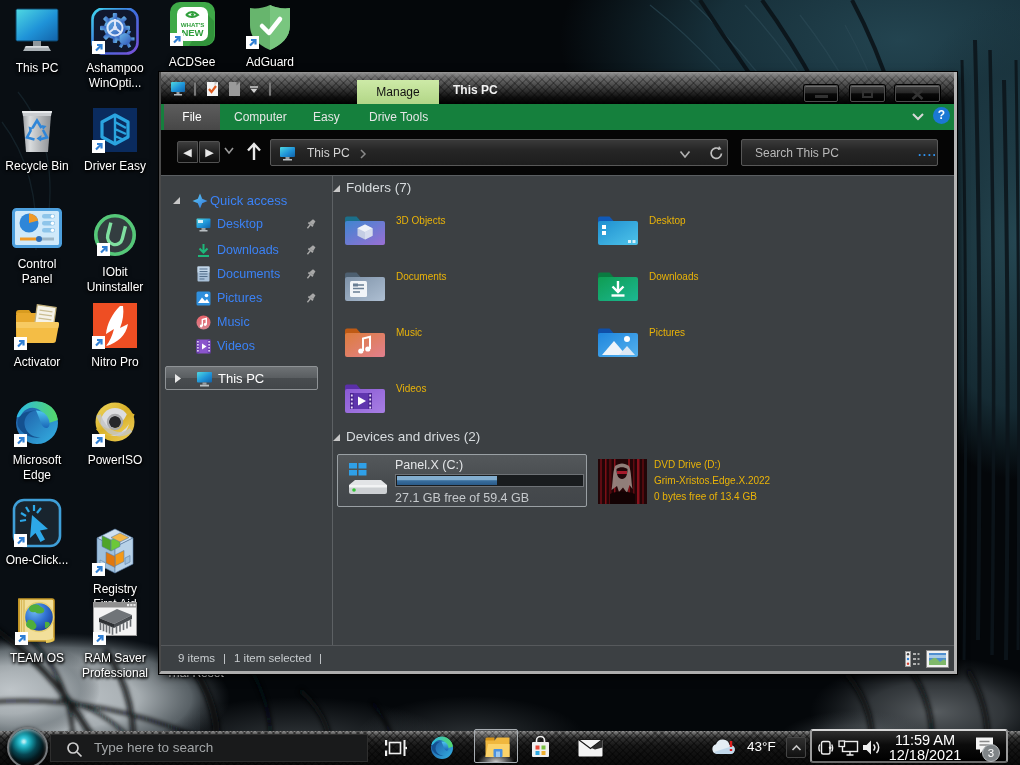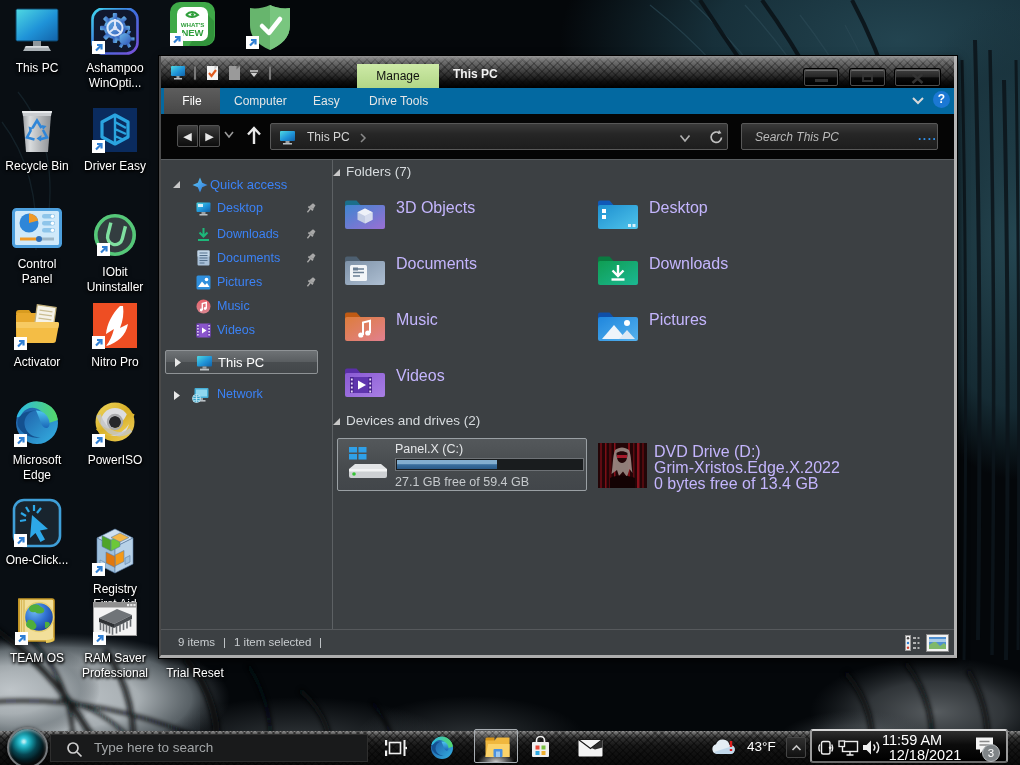--- a/index.html
+++ b/index.html
@@ -5,40 +5,40 @@
 *{margin:0;padding:0;box-sizing:border-box;font-family:"Liberation Sans",sans-serif}
 html,body{width:1020px;height:765px;overflow:hidden;background:#06090c}
 .abs{position:absolute}
 
 #wall{position:absolute;left:0;top:0;width:1020px;height:765px;overflow:hidden}
 
 .dico{position:absolute;width:84px;text-align:center;z-index:2}
 .dico svg{display:block;margin:0 auto}
 .dlbl{margin-top:3px;color:#fff;font-size:12px;line-height:15px;text-shadow:1px 1px 2px #000,0 0 4px #000,0 2px 3px #000}
 
-#win{position:absolute;left:159px;top:56px;width:798px;height:602px;z-index:5;background:#000;border-left:2px solid #4a4a4a;border-right:3px solid #b4b4b4;border-bottom:3px solid #adadad;box-shadow:0 0 0 1px #000,2px 3px 8px rgba(0,0,0,.7)}
+#win{position:absolute;left:159px;top:72px;width:798px;height:602px;z-index:5;background:#000;border-left:2px solid #4a4a4a;border-right:3px solid #b4b4b4;border-bottom:3px solid #adadad;box-shadow:0 0 0 1px #000,2px 3px 8px rgba(0,0,0,.7)}
 #titlebar{position:absolute;left:0;top:0;width:793px;height:32px;background:linear-gradient(#989898 0%,#757575 14%,#424242 46%,#0e0e0e 80%,#000 100%)}
 #titlebar .hatch{position:absolute;inset:0;background:repeating-linear-gradient(45deg,rgba(0,0,0,.24) 0 1.5px,transparent 1.5px 5.5px),repeating-linear-gradient(-45deg,rgba(0,0,0,.24) 0 1.5px,transparent 1.5px 5.5px);-webkit-mask-image:linear-gradient(#0000 0,#000 25%,#000 70%,#0003 100%)}
 .capbtn{position:absolute;top:13px;height:17px;border:1px solid #4d4d4d;border-radius:2px;background:linear-gradient(#3e3e3e,#262626 45%,#090909 52%,#000);color:#242424;text-align:center;font-weight:bold;font-size:11px;line-height:15px;box-shadow:inset 0 1px 0 rgba(255,255,255,.25),0 0 0 1px #000}
 #managetab{position:absolute;left:196px;top:8px;width:82px;height:24px;background:linear-gradient(#cdeaa7,#b2d687);color:#111;font-size:12px;text-align:center;line-height:24px}
 #wtitle{position:absolute;left:292px;top:11px;color:#f2f2f2;font-size:12px;font-weight:bold}
-#tabrow{position:absolute;left:0;top:32px;width:793px;height:26px;background:#0369a1;color:#e6e6e6;font-size:12px}
+#tabrow{position:absolute;left:0;top:32px;width:793px;height:26px;background:#15803d;color:#e6e6e6;font-size:12px}
 #filetab{position:absolute;left:3px;top:0;width:56px;height:26px;background:linear-gradient(#5d5d5d,#474747);color:#fff;text-align:center;line-height:26px}
 .rtab{position:absolute;top:0;height:26px;line-height:26px}
 #band{position:absolute;left:0;top:58px;width:793px;height:45px;background:#050505}
 .navbtn{position:absolute;top:11px;width:21px;height:22px;background:linear-gradient(#3d3d3d,#1d1d1d 60%,#0d0d0d);border:1px solid #525252;border-radius:2px;color:#e8e8e8;text-align:center;line-height:20px;font-size:11px}
 #addrbar{position:absolute;left:109px;top:9px;width:458px;height:27px;border:1px solid #585858;border-radius:2px;background:linear-gradient(#3a3a3a,#262626 40%,#1d1d1d);color:#cfcfcf;font-size:12px}
 #searchbar{position:absolute;left:580px;top:9px;width:197px;height:27px;border:1px solid #585858;border-radius:2px;background:linear-gradient(#3a3a3a,#262626 40%,#1d1d1d);color:#b5b5b5;font-size:12px}
 #contentrow{position:absolute;left:0;top:103px;width:793px;height:470px;background:#3c4043;border-top:1px solid #5a5e61}
 #vsep{position:absolute;left:171px;top:104px;width:1px;height:469px;background:#5d6164}
 #statusbar{position:absolute;left:0;top:573px;width:793px;height:26px;background:#3c4043;border-top:1px solid #56595c;color:#c9cdd0;font-size:11.5px}
 .navrow{position:absolute;left:0;width:170px;height:24px;color:#3b82f6;font-size:12.5px}
 .navrow .nlbl{position:absolute;left:56px;top:4px;white-space:nowrap}
 .pin{position:absolute;left:145px;top:5px}
-.tile-lbl{position:absolute;color:#c4b5fd;font-size:16px;white-space:nowrap}
+.tile-lbl{position:absolute;color:#eab308;font-size:10px;white-space:nowrap}
 .shdr{position:absolute;color:#d7dbde;font-size:13.5px}
 
 #taskbar{position:absolute;left:0;top:731px;width:1020px;height:34px;z-index:8;background:linear-gradient(#909090 0%,#666 7%,#323232 19%,#181818 42%,#0f0f0f 72%,#0a0a0a 100%)}
 #taskbar .hatch{position:absolute;inset:0;background:repeating-linear-gradient(45deg,rgba(0,0,0,.34) 0 1.5px,transparent 1.5px 5px),repeating-linear-gradient(-45deg,rgba(0,0,0,.34) 0 1.5px,transparent 1.5px 5px)}
 #tsearch{position:absolute;left:50px;top:3px;width:318px;height:28px;background:#191a1b;border:1px solid #2e2e2e;color:#a2a5a7;font-size:13.5px}
 #traybox{position:absolute;left:810px;top:-2px;width:198px;height:34px;border:2px solid #9a9a9a;border-top-color:#d6d6d6;border-bottom-color:#6a6a6a;border-radius:3px;background:linear-gradient(#2e2e2e,#0c0c0c 45%,#000)}
 .wht{color:#fff}
 </style>
 </head>
 <body>
@@ -506,21 +506,21 @@
         </svg>
       <svg class="abs" style="left:408px;top:10px" width="12" height="9" viewBox="0 0 12 9">
           <path d="M1.5 1.5 L6 7 L10.5 1.5" stroke="#b0b0b0" stroke-width="1.7" fill="none"></path>
         </svg>
       <svg class="abs" style="left:438px;top:5px" width="15" height="16" viewBox="0 0 15 16">
           <path d="M12.5 8.5 a5.2 5.2 0 1 1 -2 -4.4" stroke="#c0c0c0" stroke-width="1.7" fill="none"></path>
           <path d="M10 1 l2.5 3.2 -3.8 .8 z" fill="#c0c0c0"></path>
         </svg>
     </div>
     <div id="searchbar">
-      <span class="abs" style="left:13px;top:6px;font-style:italic;color:#b9b9b9">Search This PC</span>
+      <span class="abs" style="left:13px;top:6px;color:#b9b9b9">Search This PC</span>
       <span class="abs" style="left:176px;top:5px;color:#2f8fe8;font-weight:bold;letter-spacing:1.5px">....</span>
     </div>
   </div>
   <div id="contentrow"></div>
   <div id="vsep"></div>
   <div class="navrow" style="top:117px">
     <svg class="abs" style="left:11px;top:7px" width="9" height="9" viewBox="0 0 9 9">
         <path d="M8 1 V8 H1 Z" fill="#c8c8c8"></path>
       </svg>
     <svg class="abs" style="left:31px;top:4px" width="16" height="16" viewBox="0 0 16 16">
@@ -632,34 +632,20 @@
     <svg class="abs" style="left:8px;top:6px" width="8" height="11" viewBox="0 0 8 11">
         <path d="M1 1 L7 5.5 L1 10 Z" fill="#e8e8e8"></path>
       </svg>
     <svg class="abs" style="left:30px;top:4px" width="17" height="16" viewBox="0 0 17 16">
         <rect x="1" y="1" width="15" height="10.5" rx="1" fill="url(#scrG)"></rect>
         <rect x="6.5" y="11.5" width="4" height="2.2" fill="#9aa0a4"></rect>
         <rect x="4" y="13.7" width="9" height="1.8" fill="#b9bfc3"></rect>
       </svg>
     <span class="abs" style="left:52px;top:4px;color:#fff;font-size:13px">This PC</span>
   </div>
-  <div class="navrow" style="top:327px">
-    <svg class="abs" style="left:12px;top:7px" width="8" height="11" viewBox="0 0 8 11">
-        <path d="M1 1 L7 5.5 L1 10 Z" fill="#e8e8e8"></path>
-      </svg>
-    <svg class="abs" style="left:31px;top:4px" width="17" height="16" viewBox="0 0 17 16">
-        <rect x="2.5" y="1" width="14" height="10" rx="1" fill="#46aed6"></rect>
-        <rect x="4" y="2.5" width="11" height="7" fill="#8fd8f0"></rect>
-        <rect x="8" y="11" width="3" height="2" fill="#9aa0a4"></rect>
-        <rect x="5.5" y="13" width="8" height="1.6" fill="#b9bfc3"></rect>
-        <circle cx="4.5" cy="11.5" r="4" fill="#2f9fc8" stroke="#d8f2fa" stroke-width=".8"></circle>
-        <path d="M.8 11.5 h7.4 M4.5 7.8 v7.4 M1.7 9.2 a5.5 5.5 0 0 0 5.6 0 M1.7 13.8 a5.5 5.5 0 0 1 5.6 0" stroke="#d8f2fa" stroke-width=".7" fill="none"></path>
-      </svg>
-    <span class="nlbl">Network</span>
-  </div>
 
   <div class="shdr" style="left:185px;top:108px">Folders (7)</div>
   <svg class="abs" style="left:171px;top:112px" width="9" height="9" viewBox="0 0 9 9">
       <path d="M8 1 V8 H1 Z" fill="#c8c8c8"></path>
     </svg>
   <div class="shdr" style="left:185px;top:357px">Devices and drives (2)</div>
   <svg class="abs" style="left:171px;top:361px" width="9" height="9" viewBox="0 0 9 9">
       <path d="M8 1 V8 H1 Z" fill="#c8c8c8"></path>
     </svg>
   <svg class="abs" style="left:183px;top:142px" width="42" height="32" viewBox="0 0 42 32">
@@ -906,21 +892,21 @@
     </svg>
     <svg class="abs" style="left:26px;top:9px" width="21" height="16" viewBox="0 0 21 16">
       <rect x="4.5" y="1.5" width="15" height="10" stroke="#ededed" stroke-width="1.4" fill="none"></rect>
       <path d="M8.5 15 h7 M12 12 v3" stroke="#ededed" stroke-width="1.4"></path>
       <rect x="1" y="1" width="5.5" height="5.5" fill="#0c0c0c" stroke="#ededed" stroke-width="1.3"></rect>
     </svg>
     <svg class="abs" style="left:50px;top:8px" width="20" height="17" viewBox="0 0 20 17">
       <path d="M1 6 h3.5 l4.5 -4.5 v14 l-4.5 -4.5 h-3.5 z" fill="#ededed"></path>
       <path d="M11.5 5.5 a4.5 4.5 0 0 1 0 6 M14.5 3 a8 8 0 0 1 0 11" stroke="#ededed" stroke-width="1.5" fill="none"></path>
     </svg>
-    <div class="abs wht" style="left:70px;top:1px;width:86px;text-align:left;font-size:14.5px">11:59 AM</div>
+    <div class="abs wht" style="left:70px;top:1px;width:86px;text-align:center;font-size:14.5px">11:59 AM</div>
     <div class="abs wht" style="left:70px;top:16px;width:86px;text-align:center;font-size:14.5px">12/18/2021</div>
     <svg class="abs" style="left:162px;top:5px" width="21" height="19" viewBox="0 0 21 19">
       <path d="M2 1.5 h17 v12 h-9 l-4 4 v-4 h-4 z" fill="#f4f4f4"></path>
       <path d="M5.5 5.5 h10 M5.5 9 h10" stroke="#8a8a8a" stroke-width="1.5"></path>
     </svg>
     <div class="abs" style="left:170px;top:13px;width:18px;height:18px;border-radius:50%;background:#7f8487;border:1px solid #b8bcbf;color:#fff;font-size:11.5px;text-align:center;line-height:17px">3</div>
   </div>
 </div>
 
 </body></html>

